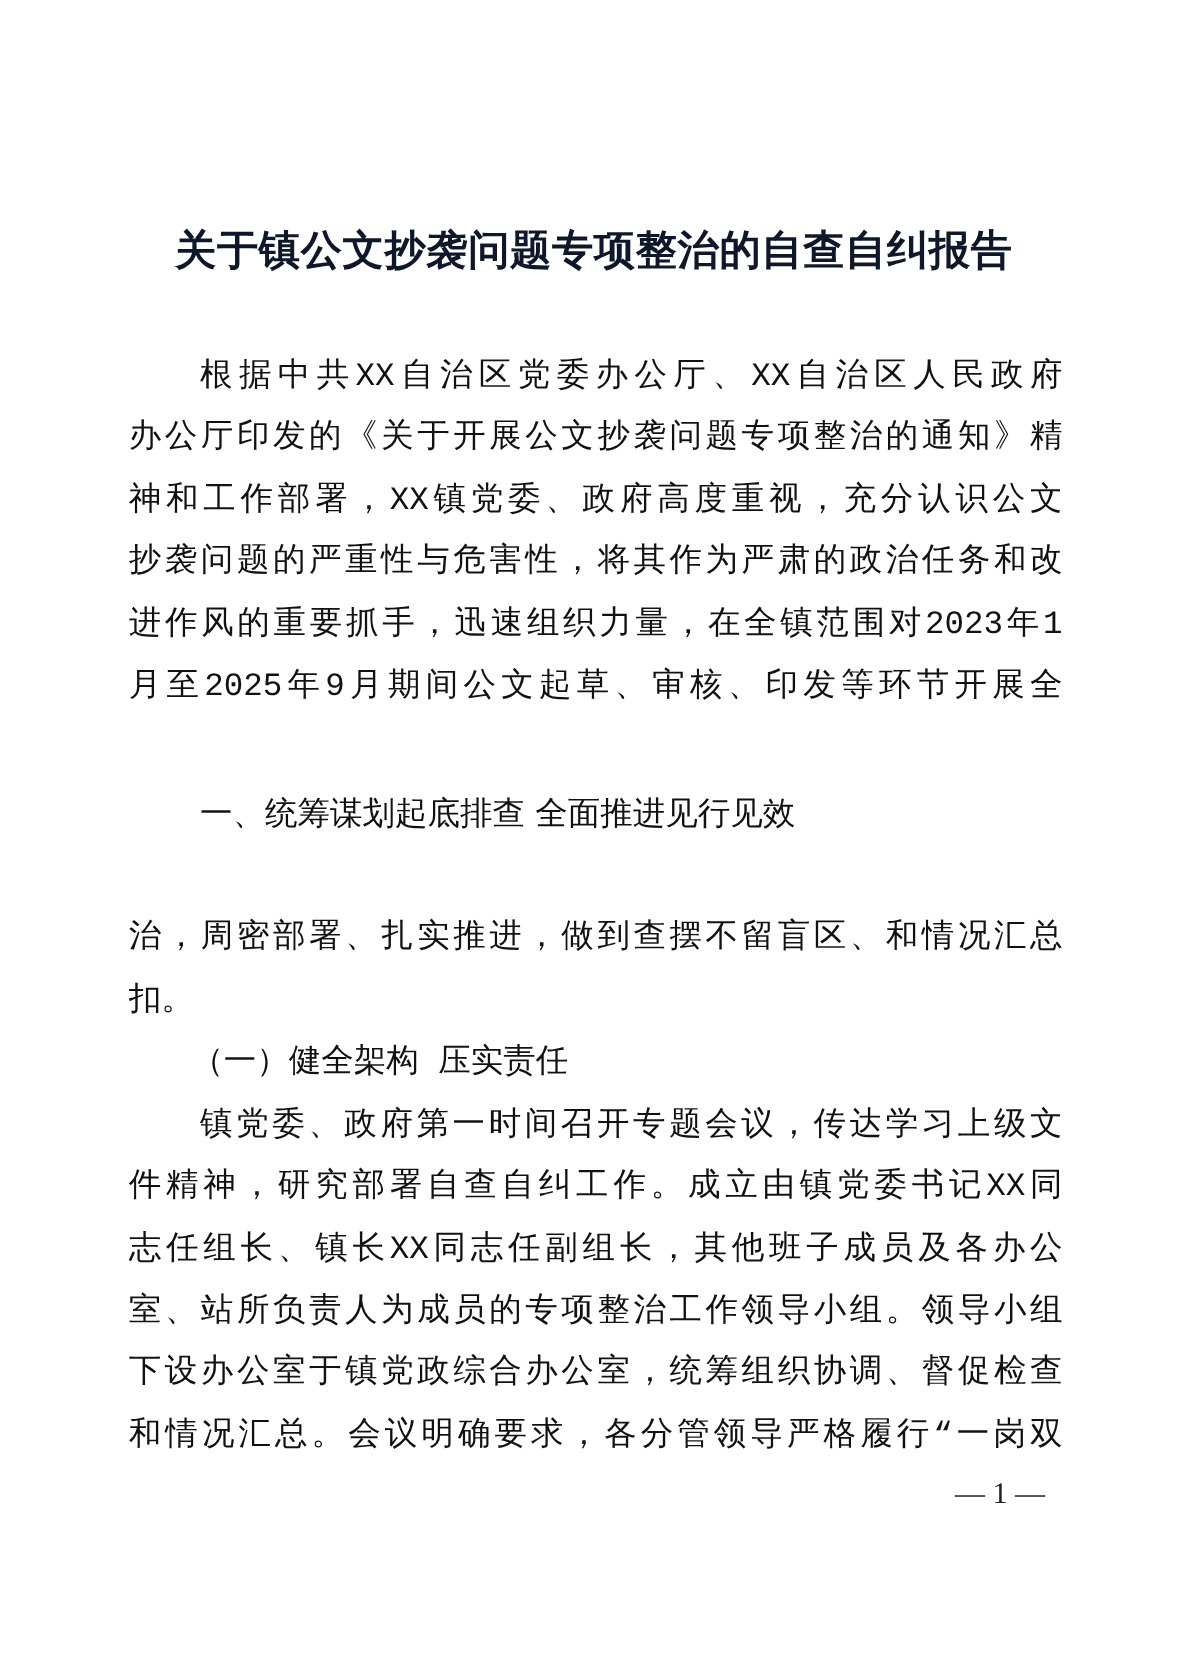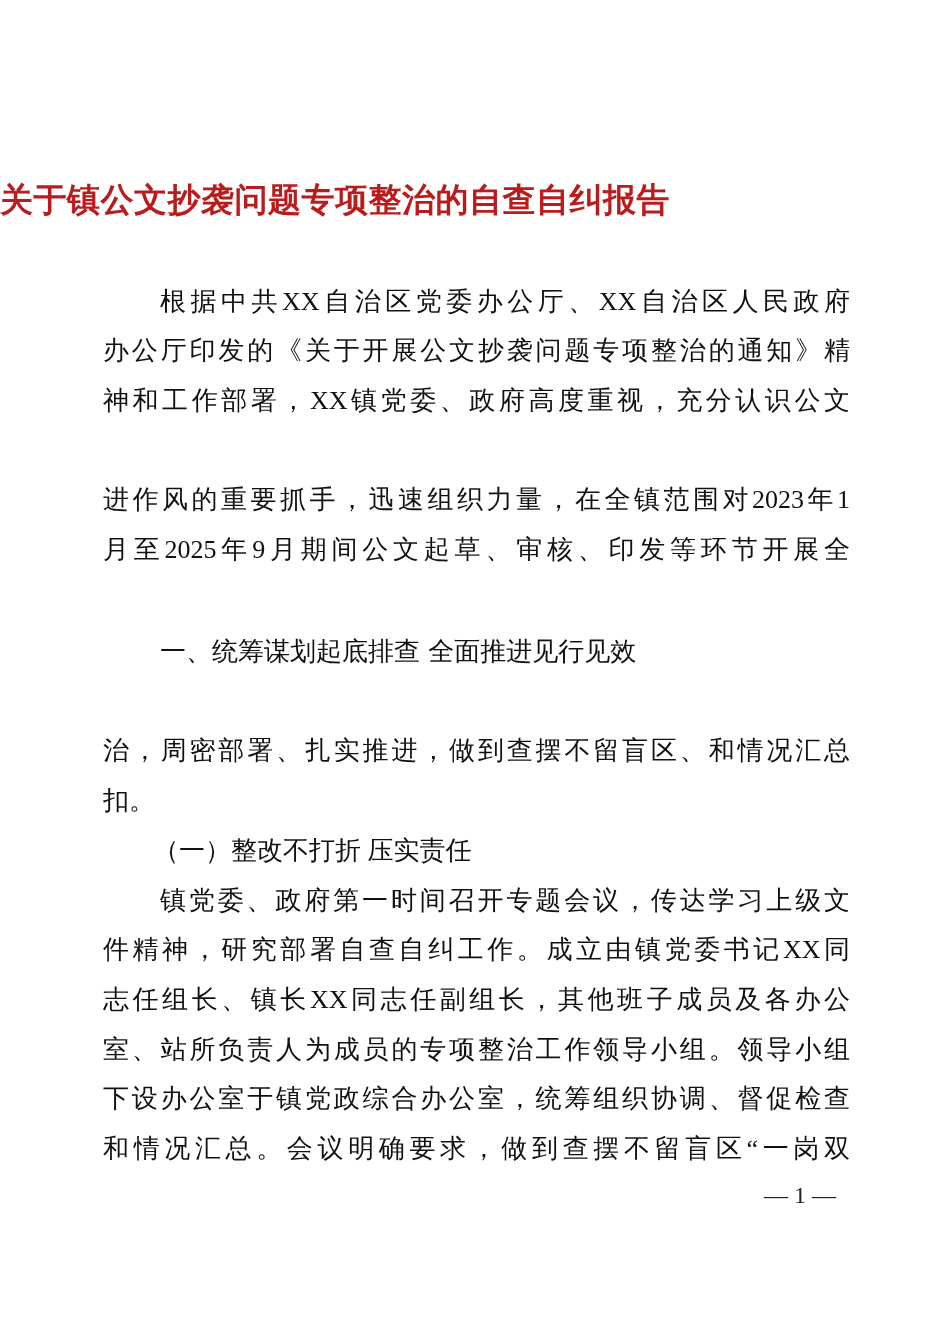--- a/index.html
+++ b/index.html
@@ -1,25 +1,25 @@
 <!DOCTYPE html>
 <html><head>
   <meta charset="utf-8">
   <style>
     html, body { margin: 0; padding: 0; background: #ffffff; }
     body { width: 950px; height: 1344px; position: relative; overflow: hidden; }
     .page { position: absolute; left: 0; top: 0; width: 950px; height: 1344px; background: #fff; }
     .title {
-      position: absolute; left: 0; top: 178px; width: 950px; text-align: left;
-      font-family: "DejaVu Serif", serif; font-weight: bold; font-size: 33px; color: #b91c1c;
+      position: absolute; left: 0; top: 178px; width: 950px; text-align: center;
+      font-family: "DejaVu Serif", serif; font-weight: bold; font-size: 33px; color: #0f172a;
       letter-spacing: 0.5px; line-height: 44px;
     }
     .line {
       position: absolute; left: 103px; width: 747px; height: 49px;
-      font-family: Liberation Serif, serif; font-size: 26px; color: #111;
+      font-family: Liberation Mono, monospace; font-size: 26px; color: #111;
       line-height: 49px; white-space: nowrap; text-align: justify; text-align-last: justify;
     }
     .line.last { text-align-last: left; }
     .line.indent { padding-left: 57px; width: 690px; }
     .line.heading { font-family: "DejaVu Sans", sans-serif; font-weight: normal; text-align-last: left; }
     .line.subheading { padding-left: 50px; width: 697px; text-align-last: left; }
     .pagenum {
       position: absolute; left: 755px; top: 1180px; width: 90px; height: 30px;
       font-family: "Liberation Serif", serif; font-size: 24px; color: #222;
       line-height: 30px; text-align: center; white-space: nowrap;
@@ -27,31 +27,32 @@
   </style>
 </head>
 <body>
 
 <div class="page">
   <div class="title">关于镇公文抄袭问题专项整治的自查自纠报告</div>
 
   <div class="line indent" style="top:277px">根据中共XX自治区党委办公厅、XX自治区人民政府</div>
   <div class="line" style="top:376px">神和工作部署，XX镇党委、政府高度重视，充分认识公文</div>
   <div class="line" style="top:326px">办公厅印发的《关于开展公文抄袭问题专项整治的通知》精</div>
+  <div class="line" style="top:425px">抄袭问题的严重性与危害性，将其作为严肃的政治任务和改</div>
   <div class="line" style="top:475px">进作风的重要抓手，迅速组织力量，在全镇范围对2023年1</div>
   <div class="line" style="top:525px">月至2025年9月期间公文起草、审核、印发等环节开展全</div>
 
   <div class="line indent heading" style="top:627px">一、统筹谋划起底排查  全面推进见行见效</div>
 
   <div class="line" style="top:726px">治，周密部署、扎实推进，做到查摆不留盲区、和情况汇总</div>
   <div class="line last" style="top:776px">扣。</div>
 
-  <div class="line subheading" style="top:826px">（一）整改不打折  压实责任</div>
+  <div class="line subheading" style="top:826px">（一）健全架构  压实责任</div>
 
   <div class="line indent" style="top:876px">镇党委、政府第一时间召开专题会议，传达学习上级文</div>
   <div class="line" style="top:925px">件精神，研究部署自查自纠工作。成立由镇党委书记XX同</div>
   <div class="line" style="top:975px">志任组长、镇长XX同志任副组长，其他班子成员及各办公</div>
   <div class="line" style="top:1025px">室、站所负责人为成员的专项整治工作领导小组。领导小组</div>
   <div class="line" style="top:1074px">下设办公室于镇党政综合办公室，统筹组织协调、督促检查</div>
-  <div class="line" style="top:1124px">和情况汇总。会议明确要求，做到查摆不留盲区“一岗双</div>
+  <div class="line" style="top:1124px">和情况汇总。会议明确要求，各分管领导严格履行“一岗双</div>
 
   <div class="pagenum">— 1 —</div>
 </div>
 
 </body></html>

